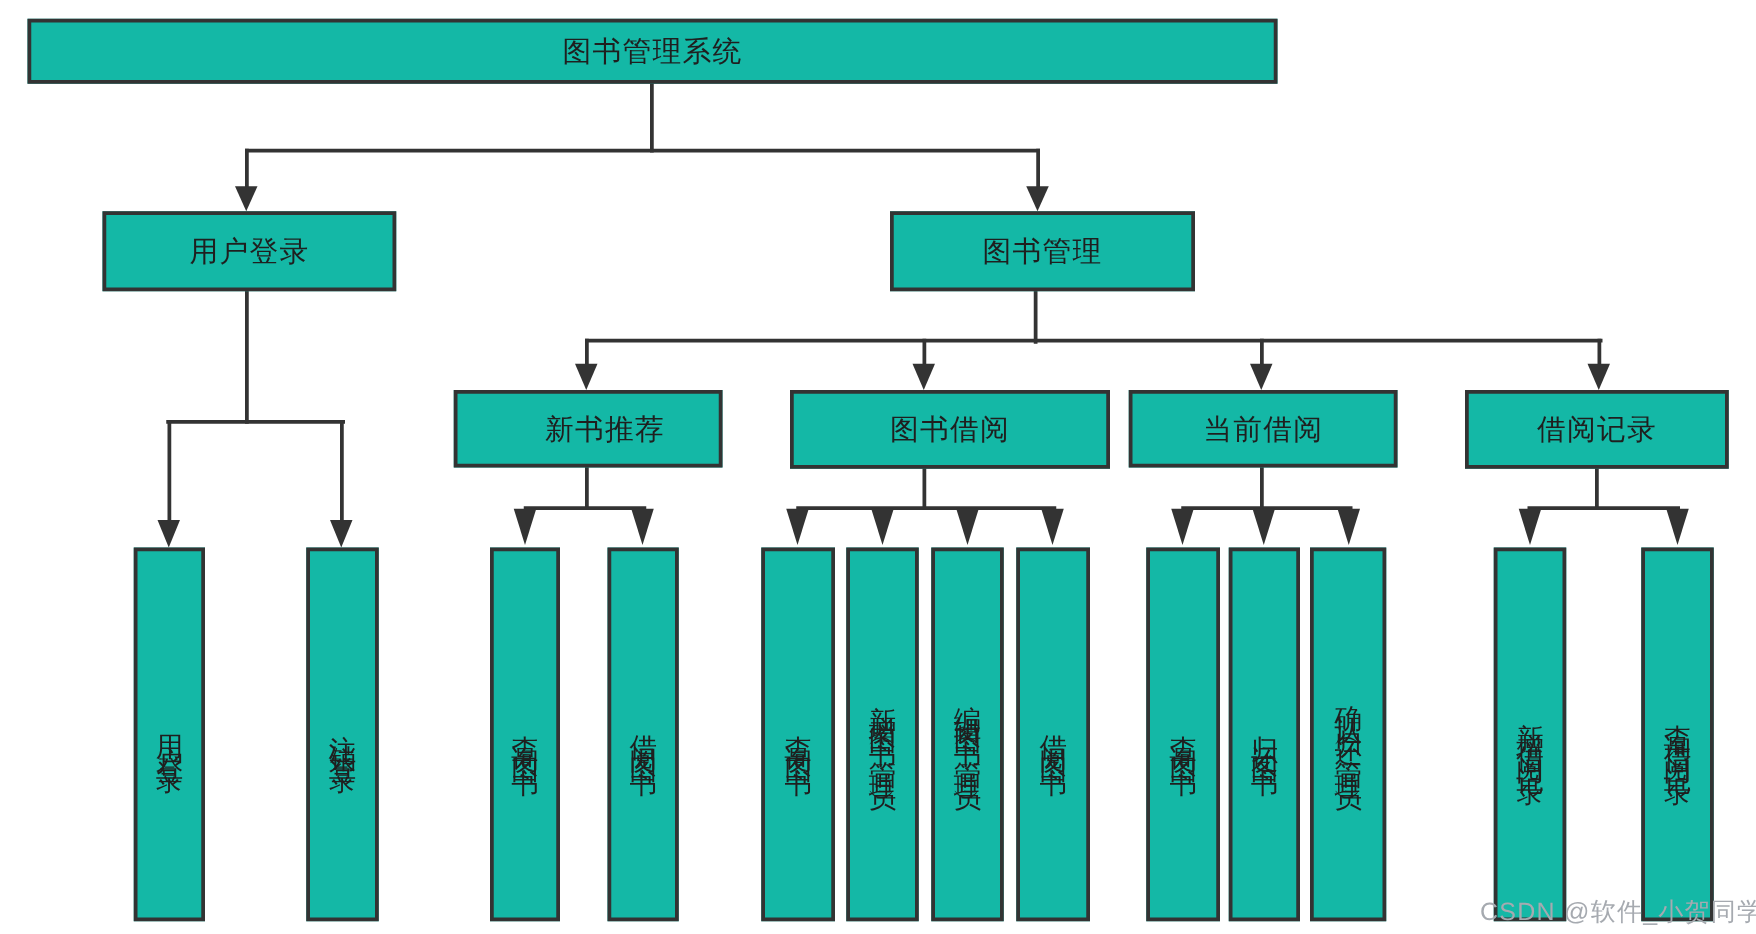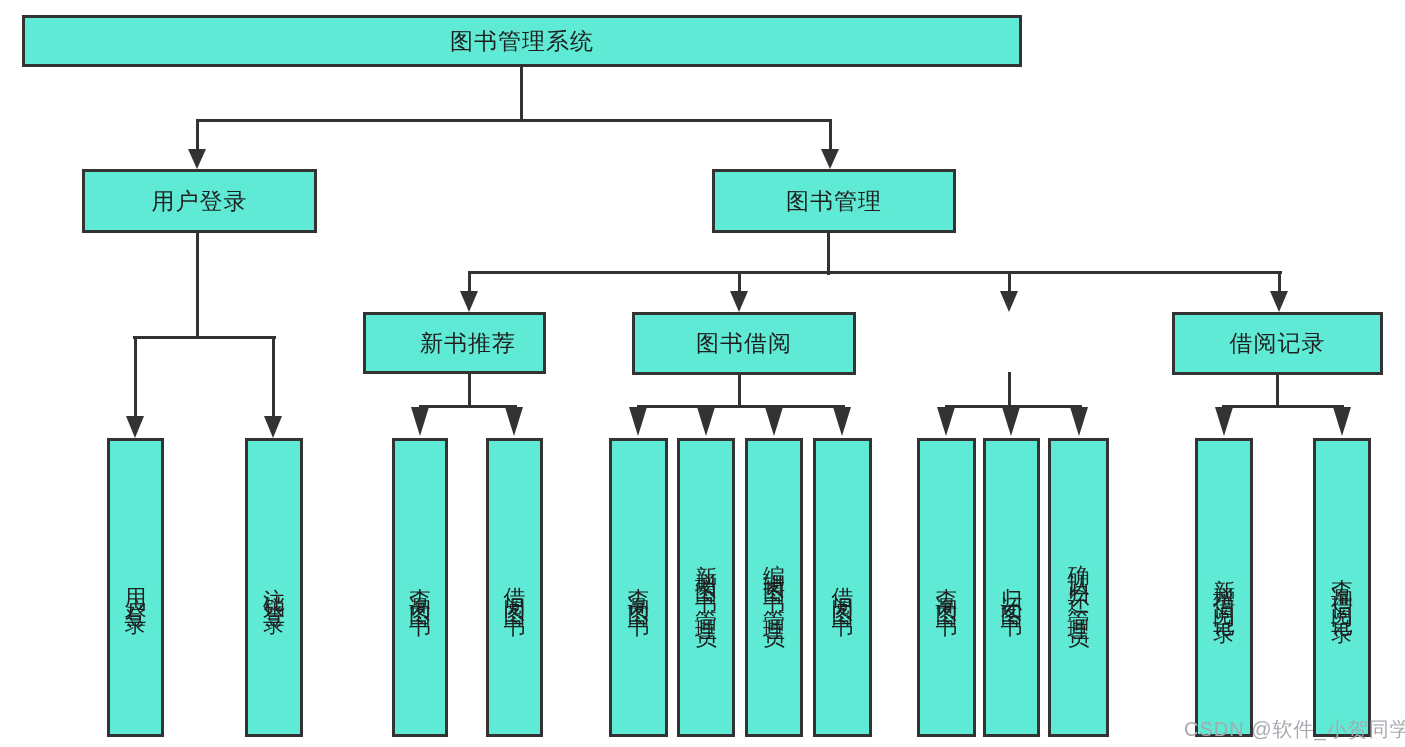--- a/index.html
+++ b/index.html
@@ -15,21 +15,21 @@
   }
   .canvas{
     position:relative;
     width:1405px;
     height:747px;
     background:var(--background);
     overflow:hidden;
   }
   .box{
     position:absolute;
-    background:#5eead4;
+    background:#14b8a6;
     border:3px solid var(--line);
     display:flex;
     align-items:center;
     justify-content:center;
     font-size:23px;
     letter-spacing:1px;
     color:var(--text);
     z-index:2;
     text-align:right;
   }
@@ -88,22 +88,23 @@
   <div class="hline" style="left:468px;top:271px;width:814px;"></div>
   <div class="vline" style="left:468px;top:271px;height:22px;"></div>
   <div class="arrow" style="left:460px;top:291px;border-top-width:21px;"></div>
   <div class="vline" style="left:738px;top:271px;height:22px;"></div>
   <div class="arrow" style="left:730px;top:291px;border-top-width:21px;"></div>
   <div class="vline" style="left:1008px;top:271px;height:22px;"></div>
   <div class="arrow" style="left:1000px;top:291px;border-top-width:21px;"></div>
   <div class="vline" style="left:1278px;top:271px;height:22px;"></div>
   <div class="arrow" style="left:1270px;top:291px;border-top-width:21px;"></div>
 
-  <div class="box" style="left:363px;top:312px;width:183px;height:62px;padding-left:27px;">新书推荐</div>
-  <div class="box" style="left:632px;top:312px;width:224px;height:63px;">图书借阅</div>
+  <div class="box" style="left:363px;top:312px;width:215px;height:62px;padding-left:27px;">新书推荐</div>
+  <div class="box" style="left:632px;top:312px;width:256px;height:63px;">图书借阅</div>
+  <div class="box" style="left:903px;top:312px;width:215px;height:62px;">当前借阅</div>
   <div class="box" style="left:1172px;top:312px;width:211px;height:63px;">借阅记录</div>
 
   <div class="vline" style="left:468px;top:372px;height:36px;"></div>
   <div class="hline" style="left:419px;top:405px;width:98px;"></div>
   <div class="arrow" style="left:411px;top:407px;"></div>
   <div class="arrow" style="left:505px;top:407px;"></div>
 
   <div class="vline" style="left:738px;top:373px;height:35px;"></div>
   <div class="hline" style="left:637px;top:405px;width:208px;"></div>
   <div class="arrow" style="left:629px;top:407px;"></div>

